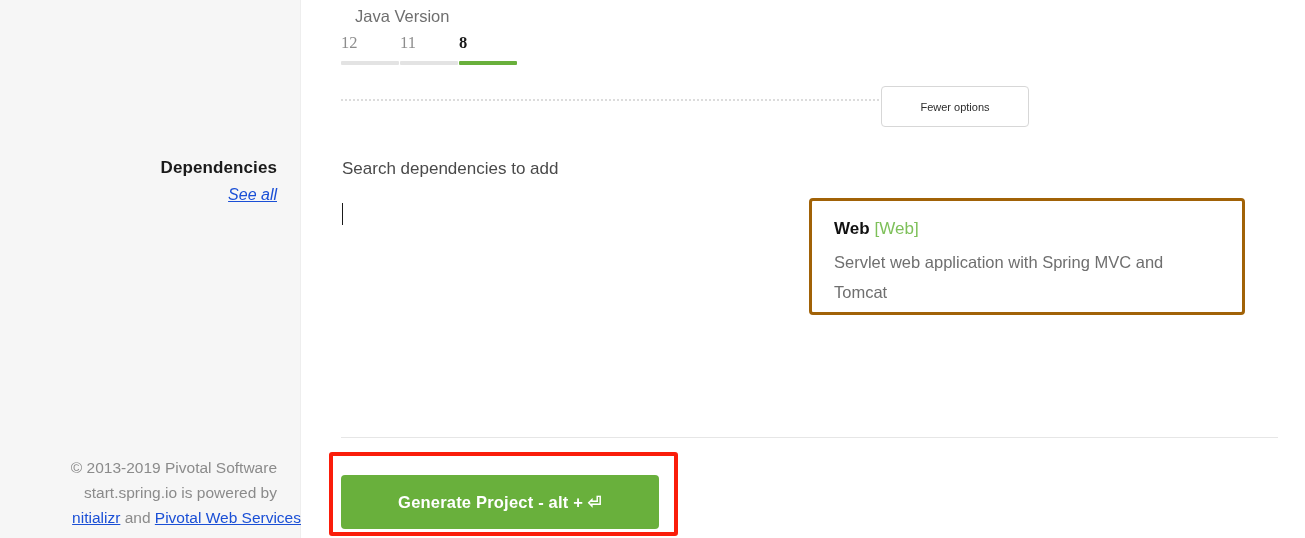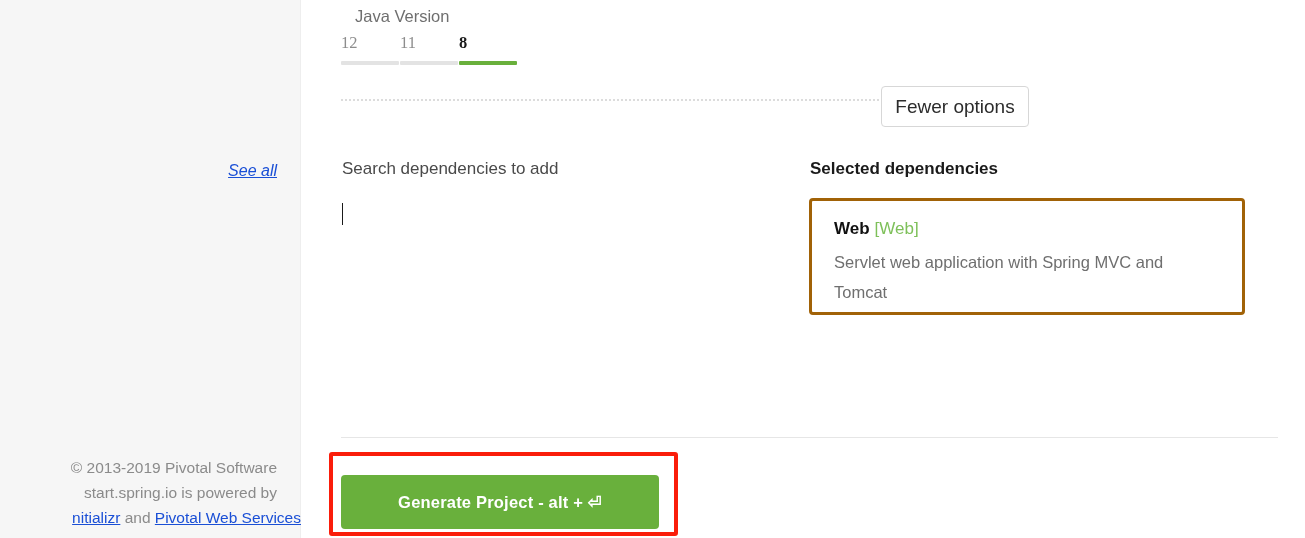--- a/index.html
+++ b/index.html
@@ -145,21 +145,21 @@
     left: 580px;
     top: 86px;
     width: 148px;
     height: 41px;
     background: #ffffff;
     border: 1px solid #d7d7d7;
     border-radius: 4px;
     display: flex;
     align-items: center;
     justify-content: center;
-    font-size: 19px;
+    font-size: 11px;
     color: #2c2c2c;
     cursor: pointer;
     box-sizing: border-box;
   }
 
   
   .sec-head {
     position: absolute;
     font-size: 17px;
     line-height: 24px;
@@ -291,20 +291,21 @@
     justify-content: center;
   }
 </style>
 </head>
 <body>
 
 <div class="page">
 
   <div class="left-rail">
     <div class="label-block">
+      <div class="label-title">Dependencies</div>
       <a class="label-link">See all</a>
     </div>
 
     <div class="footer">
       <div>© 2013-2019 Pivotal Software</div>
       <div>start.spring.io is powered by</div>
       <div class="line3"><a>nitializr</a><span> and </span><a>Pivotal Web Services</a></div>
     </div>
   </div>
 
@@ -327,21 +328,20 @@
       </div>
     </div>
 
     <div class="divider-row"></div>
     <div class="fewer-btn">Fewer options</div>
 
     <div class="sec-head search">Search dependencies to add</div>
 
     <div class="caret"></div>
 
-    <div class="sec-head selected">Selected dependencies</div>
 
     <div class="dep-card">
       <div class="dep-title">
         <span class="name">Web</span><span class="tag">[Web]</span>
       </div>
       <div class="dep-desc">Servlet web application with Spring MVC and Tomcat</div>
     </div>
 
     <div class="bottom-rule"></div>
   </div>

